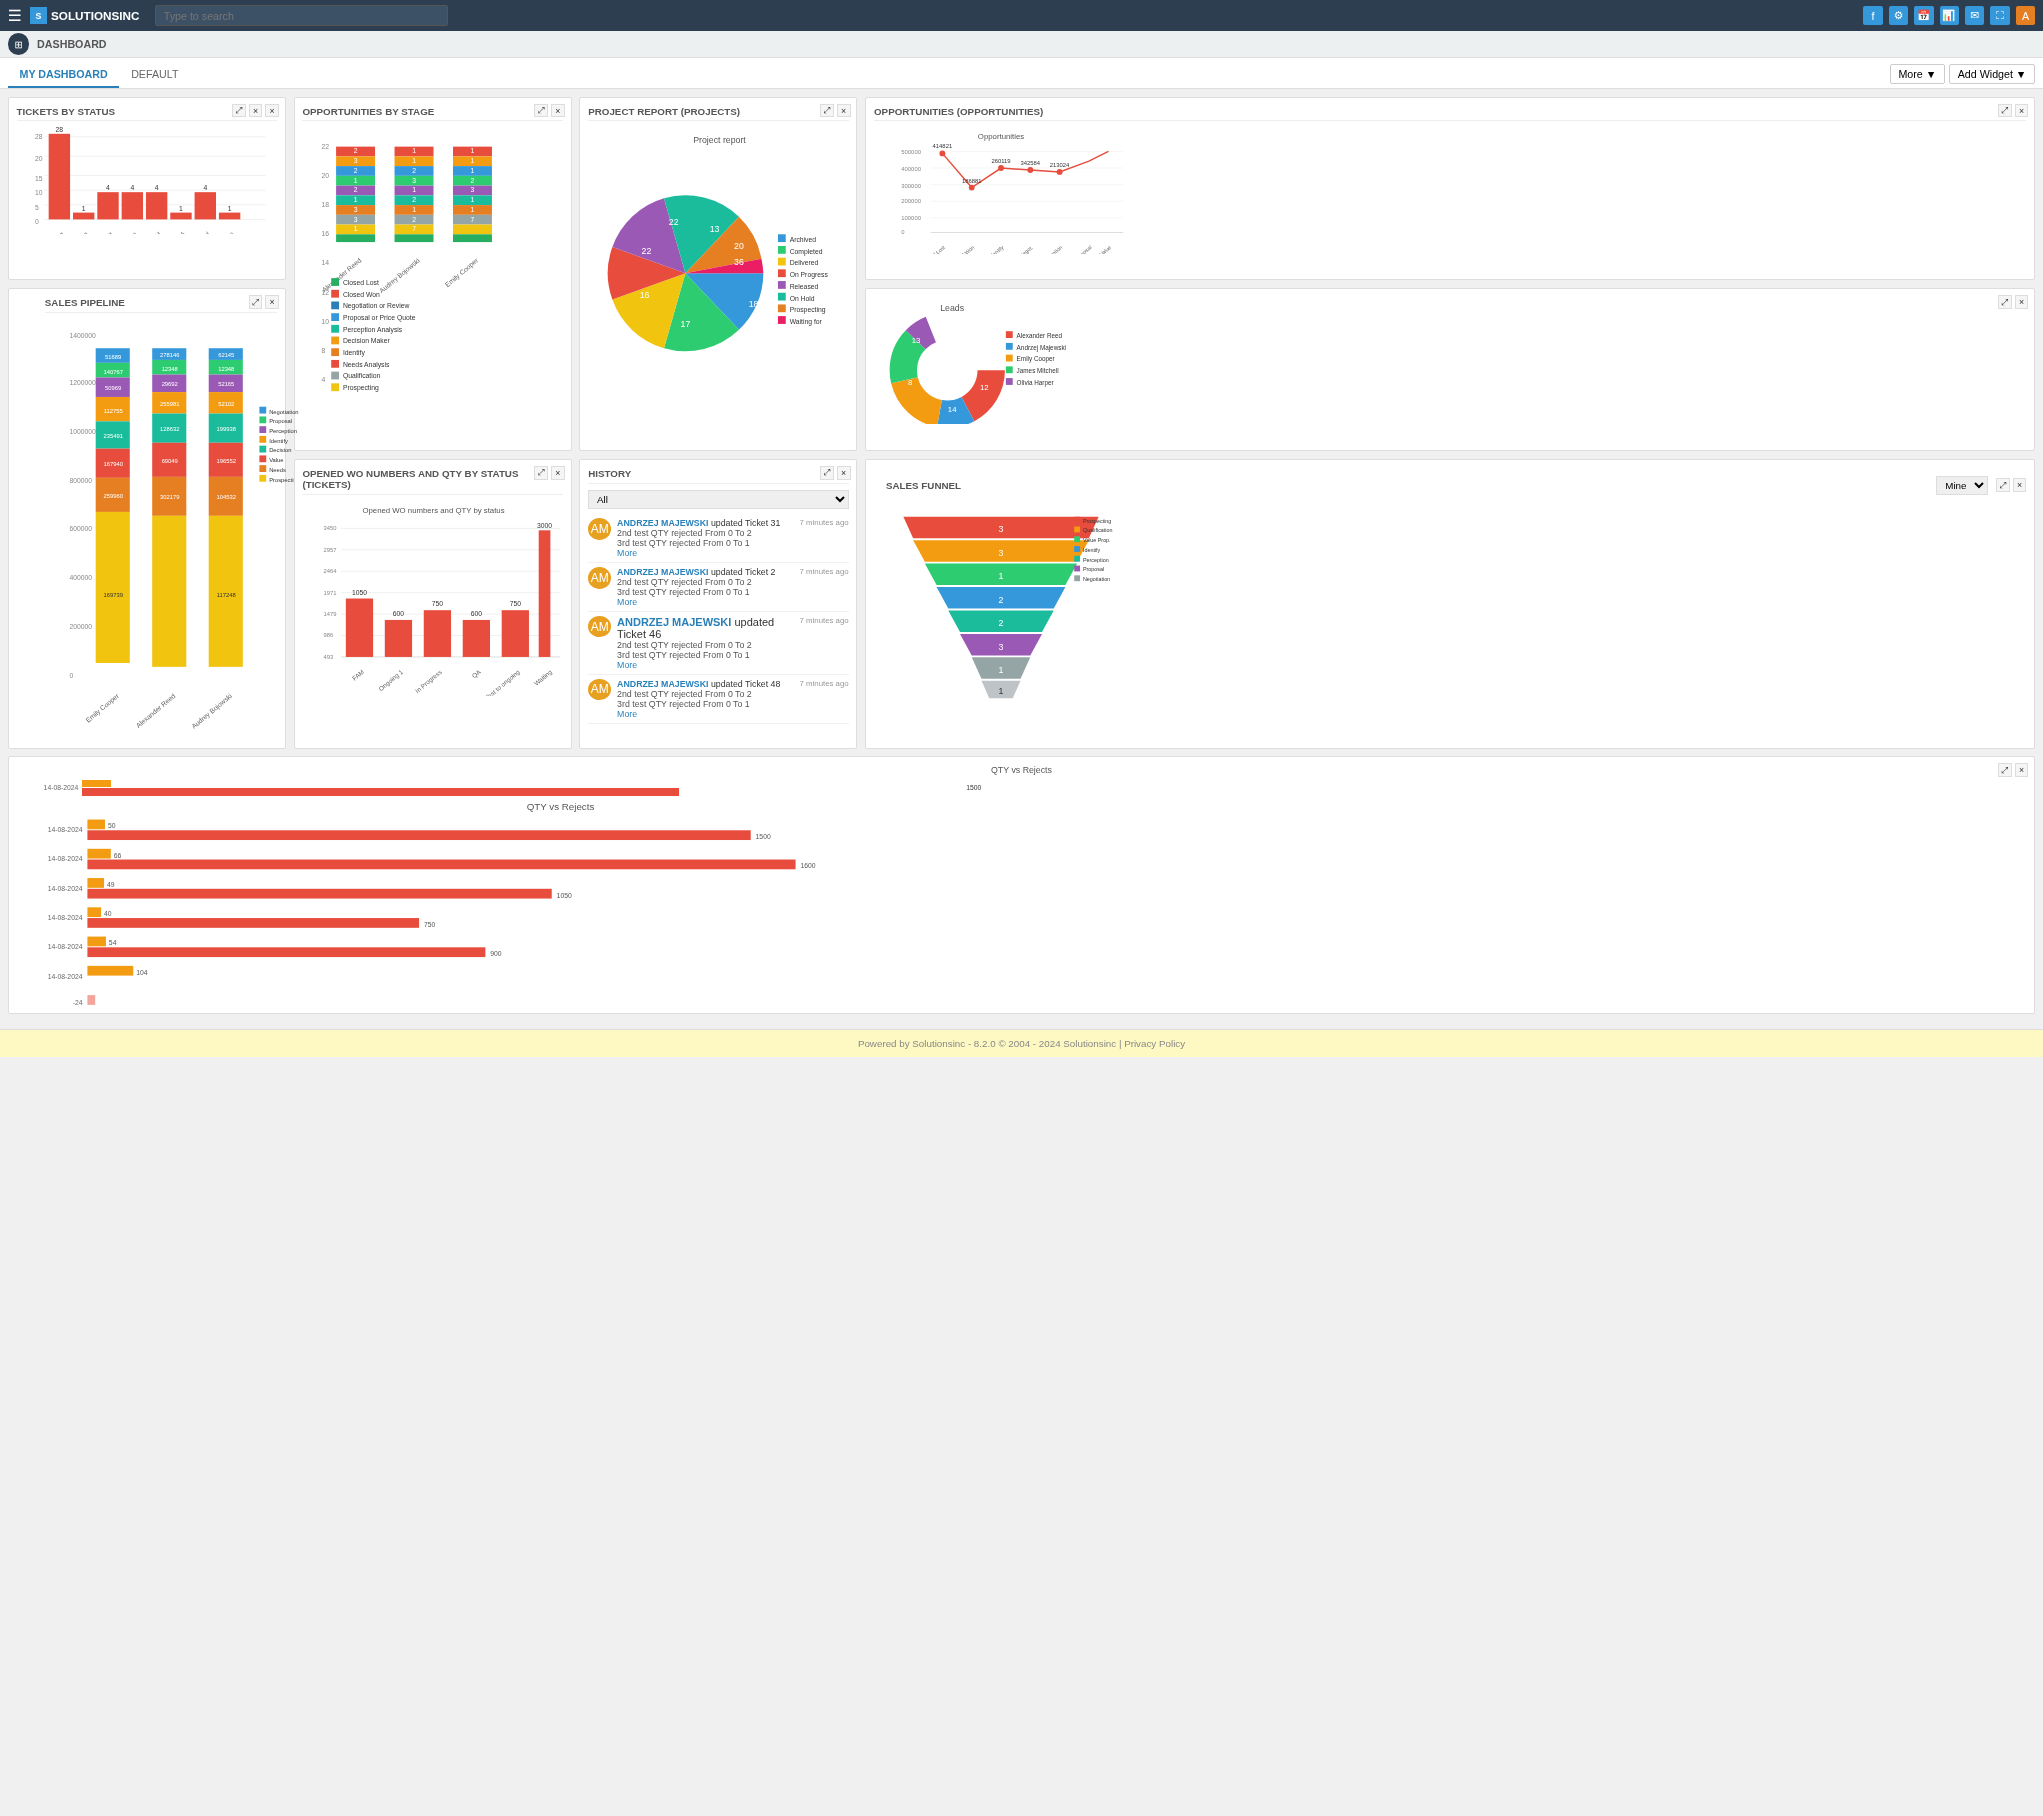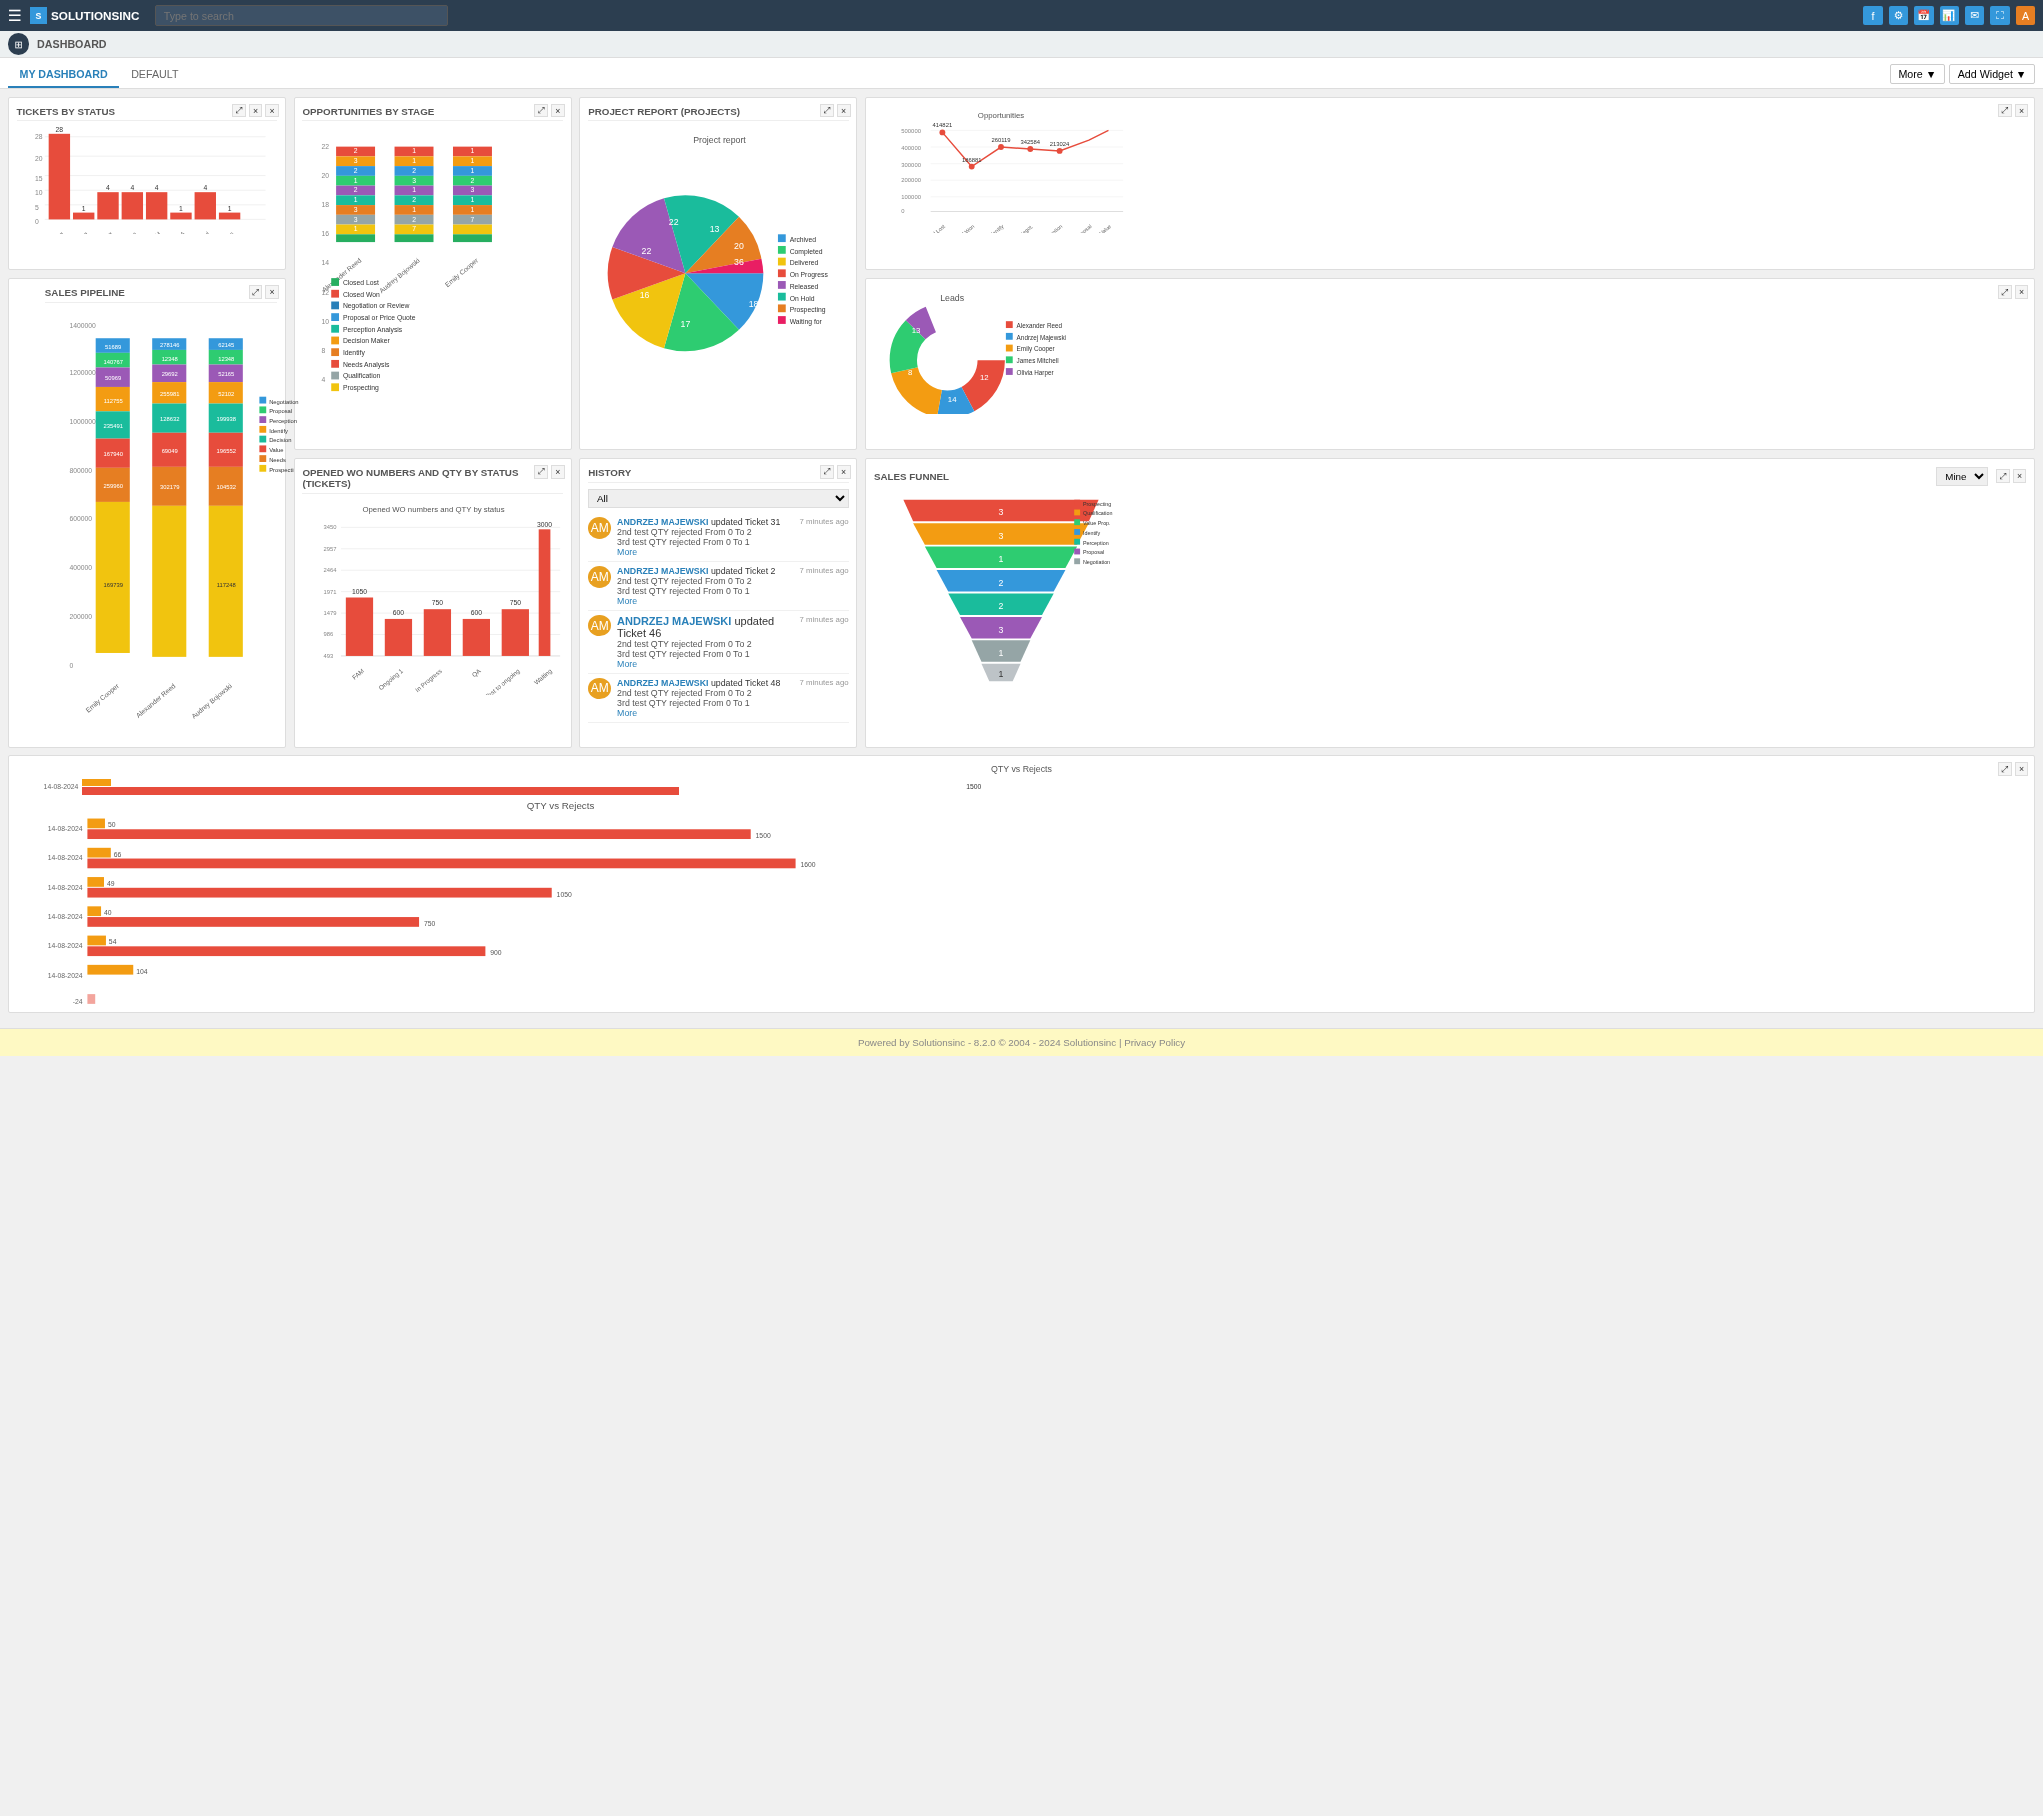--- a/index.html
+++ b/index.html
@@ -534,20 +534,21 @@
         <text x="207" y="178" font-size="7" fill="#333">On Hold</text>
         <rect x="195" y="182" width="8" height="8" fill="#e67e22"></rect>
         <text x="207" y="190" font-size="7" fill="#333">Prospecting</text>
         <rect x="195" y="194" width="8" height="8" fill="#e91e63"></rect>
         <text x="207" y="202" font-size="7" fill="#333">Waiting for</text>
       </svg>
     </div>
   </div>
 
   <div class="widget" style="grid-column:4;grid-row:1;">
+    <div class="widget-title">OPPORTUNITIES (OPPORTUNITIES)</div>
     <div class="widget-controls">
       <span class="widget-ctrl-btn">⤢</span>
       <span class="widget-ctrl-btn">×</span>
     </div>
     <div>
       <svg width="254" height="127" viewBox="0 0 260 130" style="font-size:11px">
         <text x="130" y="12" font-size="8" fill="#555" text-anchor="middle">Opportunities</text>
 
         <text x="28" y="28" font-size="6" fill="#888">500000</text>
         <text x="28" y="45" font-size="6" fill="#888">400000</text>
@@ -825,21 +826,21 @@
           <div class="history-text">3rd test QTY rejected From 0 To 1</div>
           <span class="history-more">More</span>
         </div>
         <div class="history-time">7 minutes ago</div>
       </div>
     </div>
   </div>
 
   <div class="widget" style="grid-column:4;grid-row:3;">
     <div style="display:flex;align-items:center;justify-content:space-between;margin-bottom:3.9px;">
-      <div class="widget-title" style="border:none;margin:0;padding:0;">SALES FUNNEL</div>
+      <div class="widget-title" style="border:none;margin:12px;padding:0;">SALES FUNNEL</div>
       <div style="display:flex;align-items:center;gap:8px;">
         <select style="font-size:9.8px;border:1px solid #ddd;padding:2px 3.9px;">
           <option>Mine</option>
           <option>All</option>
         </select>
         <div class="widget-controls" style="position:relative;top:auto;right:auto;display:flex;gap:2.9px;">
           <span class="widget-ctrl-btn">⤢</span>
           <span class="widget-ctrl-btn">×</span>
         </div>
       </div>

